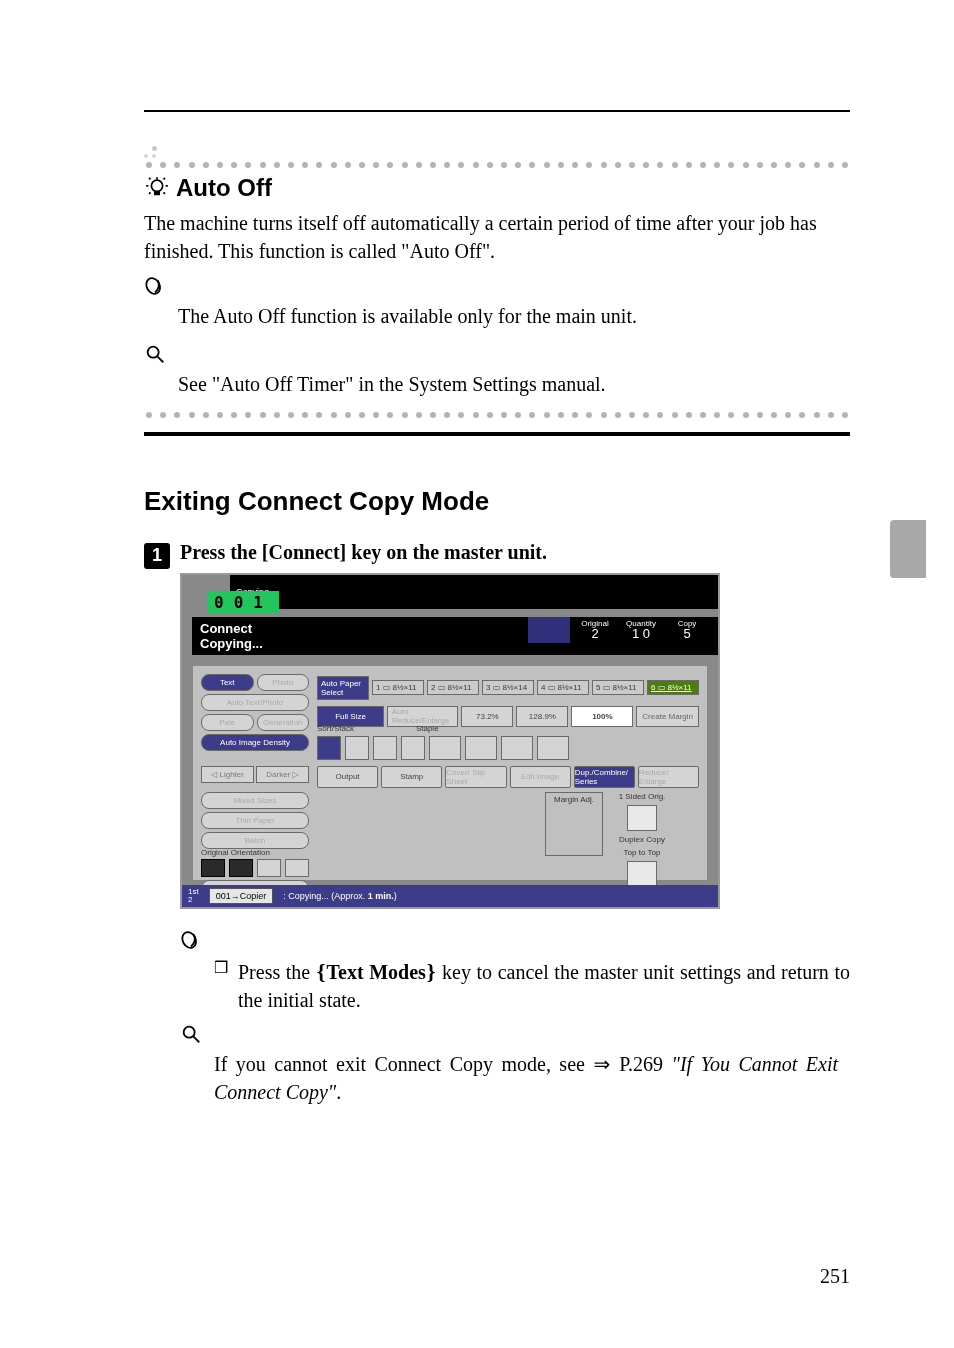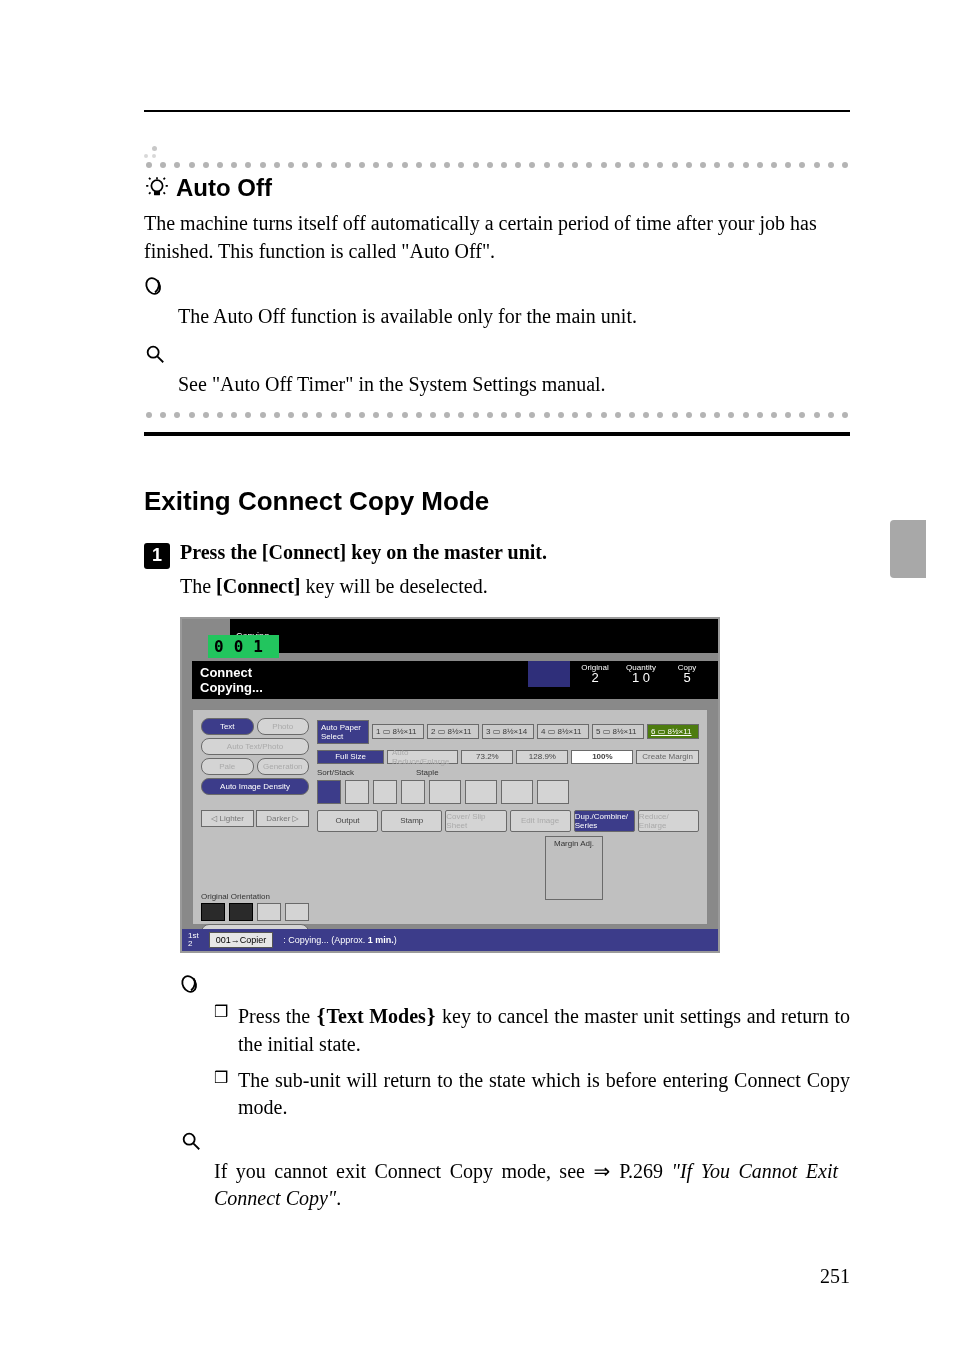--- a/index.html
+++ b/index.html
@@ -205,21 +205,21 @@
     display:flex; gap:3px;align-items:center;
   }
   .pbox {
     flex:1; border:1px solid #6a6a6a; background:#cbcbcb;
     color:#3a3a3a; font-size:8px; padding:2px 3px;
     display:flex; flex-direction:column; justify-content:center;
   }
   .pbox.first { background:#3c3c8a; color:#fff; }
   .pbox.last { background:#4d7c0f; color:#fff;text-decoration:underline; }
   .ss-row2 {
-    position:absolute; top:40px; left:124px; right:8px; height:14px;
+    position:absolute; top:40px; left:124px; right:8px; height:21px;
     display:flex; gap:3px;
   }
   .rbox {
     border:1px solid #6a6a6a; background:#d4d4d4; color:#444;
     font-size:8px; padding:2px 4px; display:flex; align-items:center;
     justify-content:center;
   }
   .rbox.wide{ flex:1.3; } .rbox.auto{ flex:1.4; color:#aaa; }
   .rbox.num{ width:42px; } .rbox.white{ background:#fff; font-weight:bold; width:52px;}
   .rbox.cm{ flex:1.2; color:#666;}
@@ -456,23 +456,20 @@
   <div class="thick-rule"></div>
 
   <div class="step-heading">Exiting Connect Copy Mode</div>
 
   <div class="step-line">
     <span class="step-num">1</span>
     <span class="step-body">
       <span>Press the </span><span style="font-weight:bold;">[Connect]</span><span> key on the master unit.</span>
     </span>
   </div>
-  <p class="step-plain">
-    <span>The </span><span style="font-weight:bold;">[Connect]</span><span> key will be deselected.</span>
-  </p>
 
   <div class="screenshot">
     <div class="ss-top">
         <span>Copying...</span>
       </div>
     <div class="ss-counter">001</div>
     <div class="ss-title">Connect Copying...</div>
     <div class="ss-right-chips">
       <div class="chip chip-icon"></div>
       <div class="chip">
@@ -553,25 +550,37 @@
         <div class="bbox dim">Cover/
 Slip Sheet</div>
         <div class="bbox dim">Edit
 Image</div>
         <div class="bbox dk">Dup./Combine/
 Series</div>
         <div class="bbox dim">Reduce/
 Enlarge</div>
       </div>
 
+      <div class="ss-leftcol2">
+        <div class="ss-btn dim">Mixed Sizes</div>
+        <div class="ss-btn dim">Thin Paper</div>
+        <div class="ss-btn dim">Batch</div>
+      </div>
 
       <div class="ss-margin">
         <span>Margin Adj.</span>
       </div>
 
+      <div class="ss-rightcol">
+        <div class="rlabel">1 Sided Orig.</div>
+        <div class="ricon"></div>
+        <div class="rlabel">Duplex Copy</div>
+        <div class="rlabel">Top to Top</div>
+        <div class="ricon"></div>
+      </div>
 
       <div class="ss-orient">
         <span>Original Orientation</span>
         <div class="obox-row">
           <div class="obox"></div>
           <div class="obox"></div>
           <div class="obox lt"></div>
           <div class="obox lt"></div>
         </div>
         <div class="ss-btn dim" style="margin-top:3px;">Rotate Original</div>
@@ -593,21 +602,20 @@
         <g fill="none" stroke="#000" stroke-width="2">
       <ellipse cx="10" cy="12" rx="7" ry="9" transform="rotate(-28 10 12)"></ellipse>
       <path d="M15 6 c2 3 2 9 -3 13"></path>
     </g>
       </svg>
   </span>
   <ul class="bullet-list" style="margin-left:70px;">
     <li>
       <span>Press the </span><span class="bracket">{</span><span style="font-weight:bold;">Text Modes</span><span class="bracket">}</span><span> key to cancel the master unit settings and return to the initial state.</span>
     </li>
-    <li>The sub-unit will return to the state which is before entering Connect Copy mode.</li>
   </ul>
 
   <span class="ref-icon" style="margin-left:36px; margin-top:8px;">
     <svg viewBox="0 0 24 24">
         <g fill="none" stroke="#000" stroke-width="2">
       <circle cx="10" cy="10" r="6"></circle>
           <path d="M14.5 14.5 L21 21"></path>
     </g>
       </svg>
   </span>

